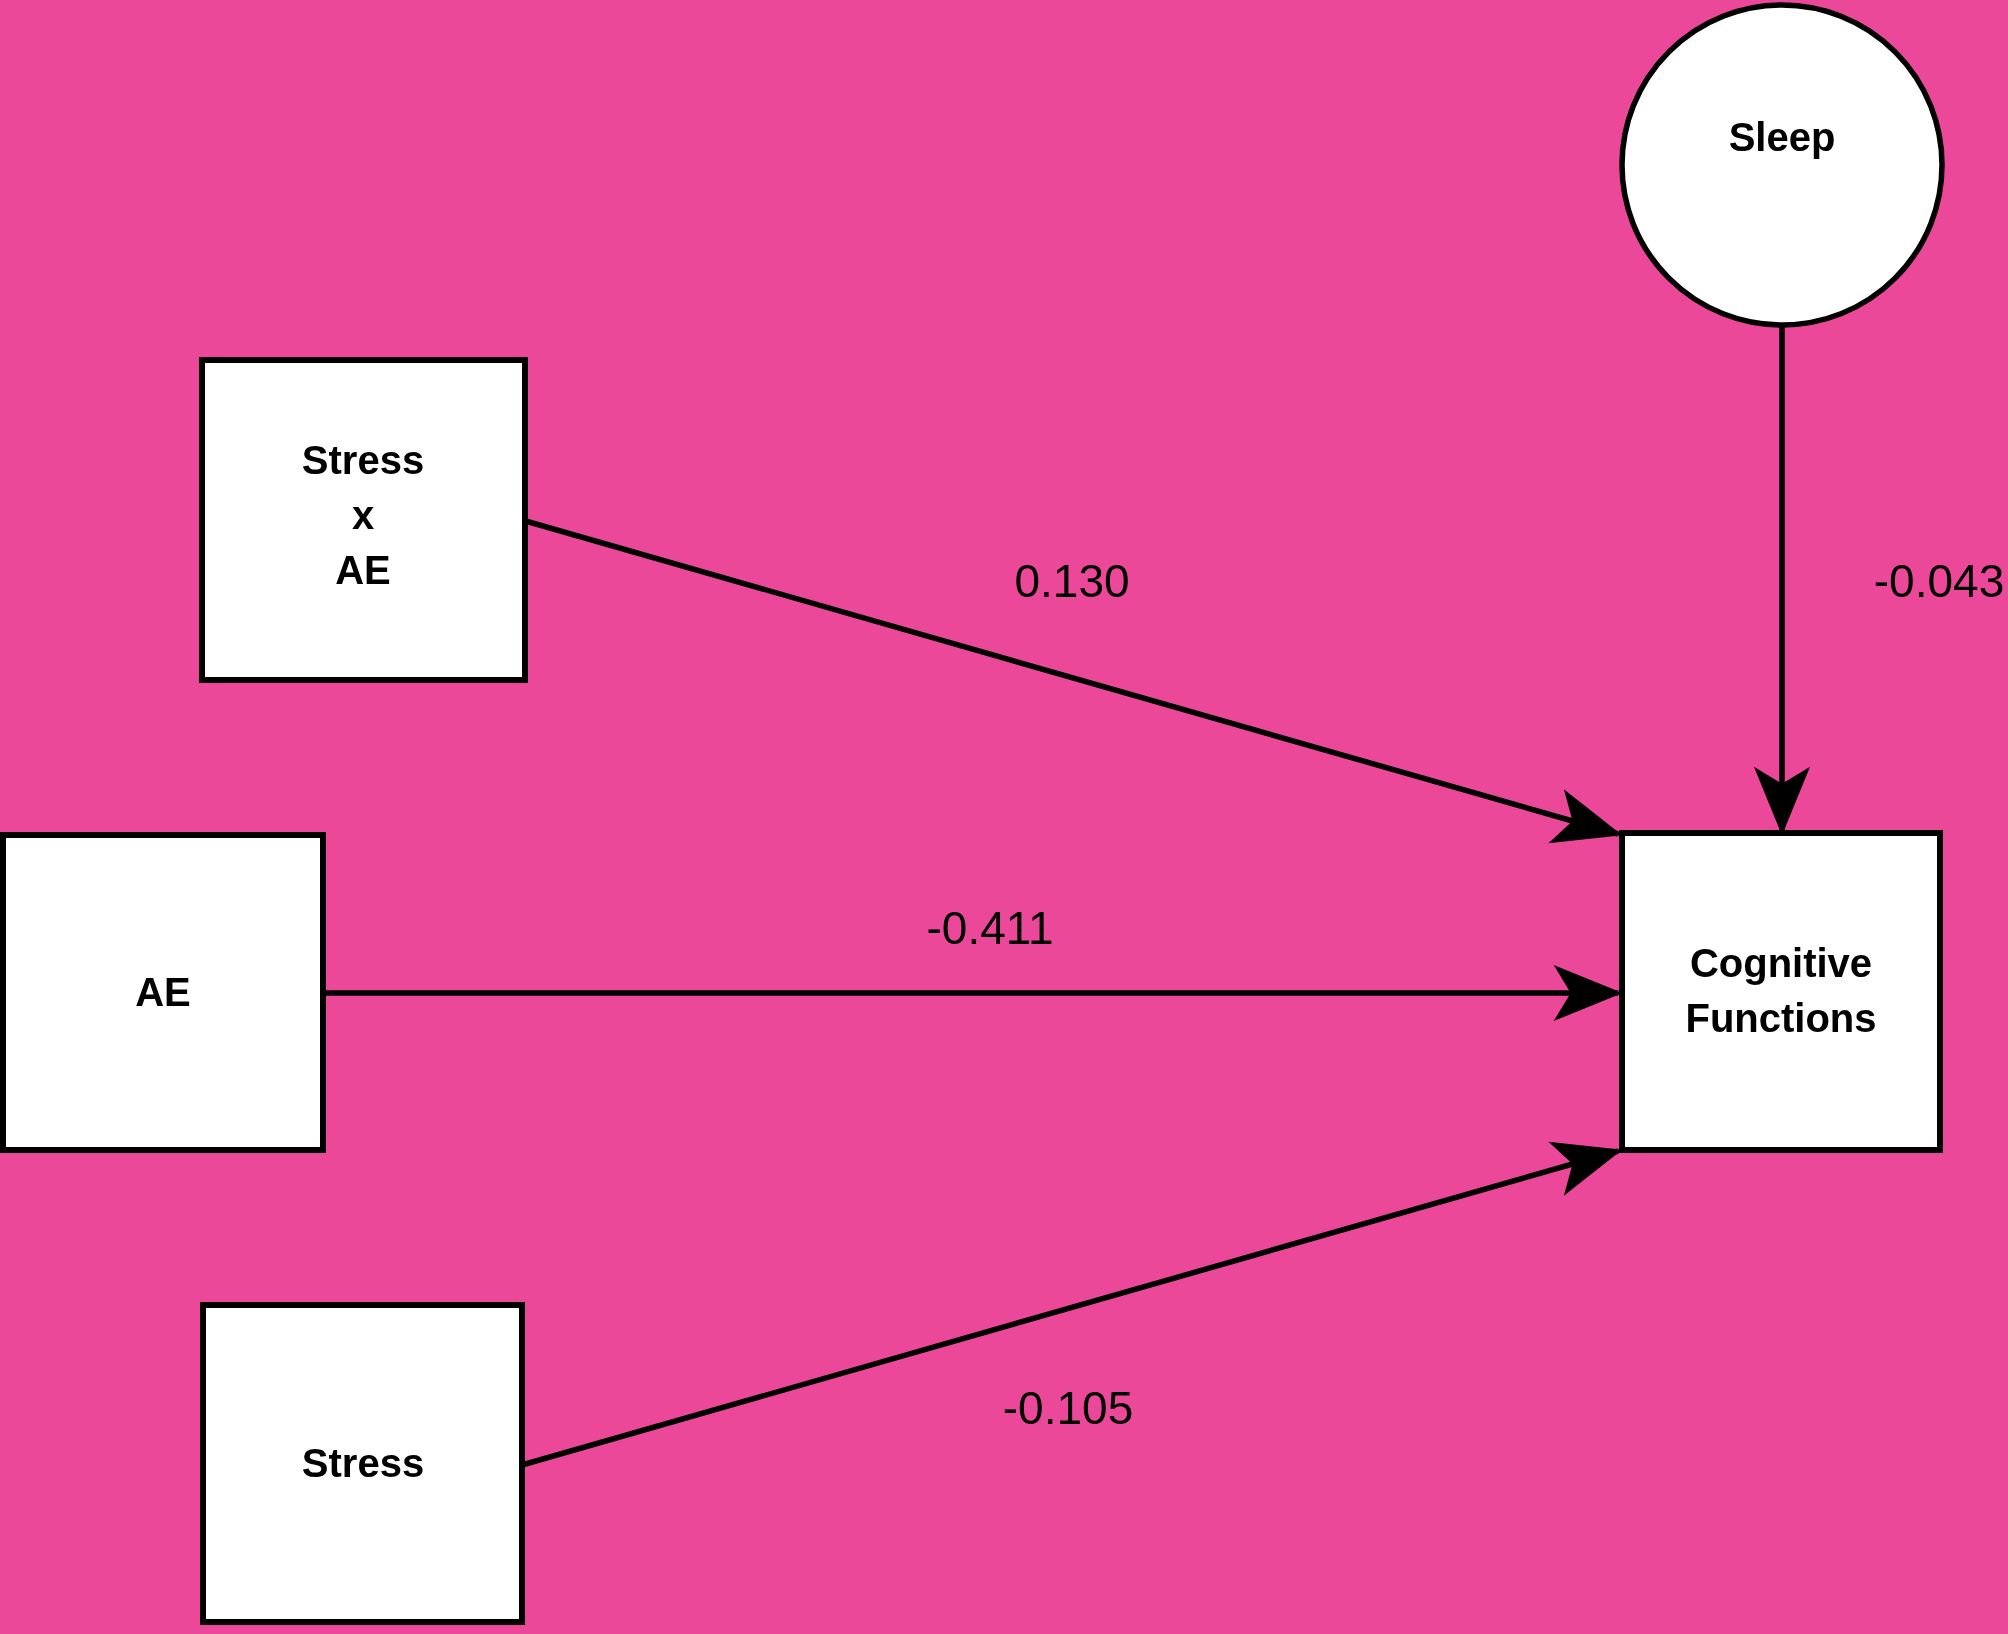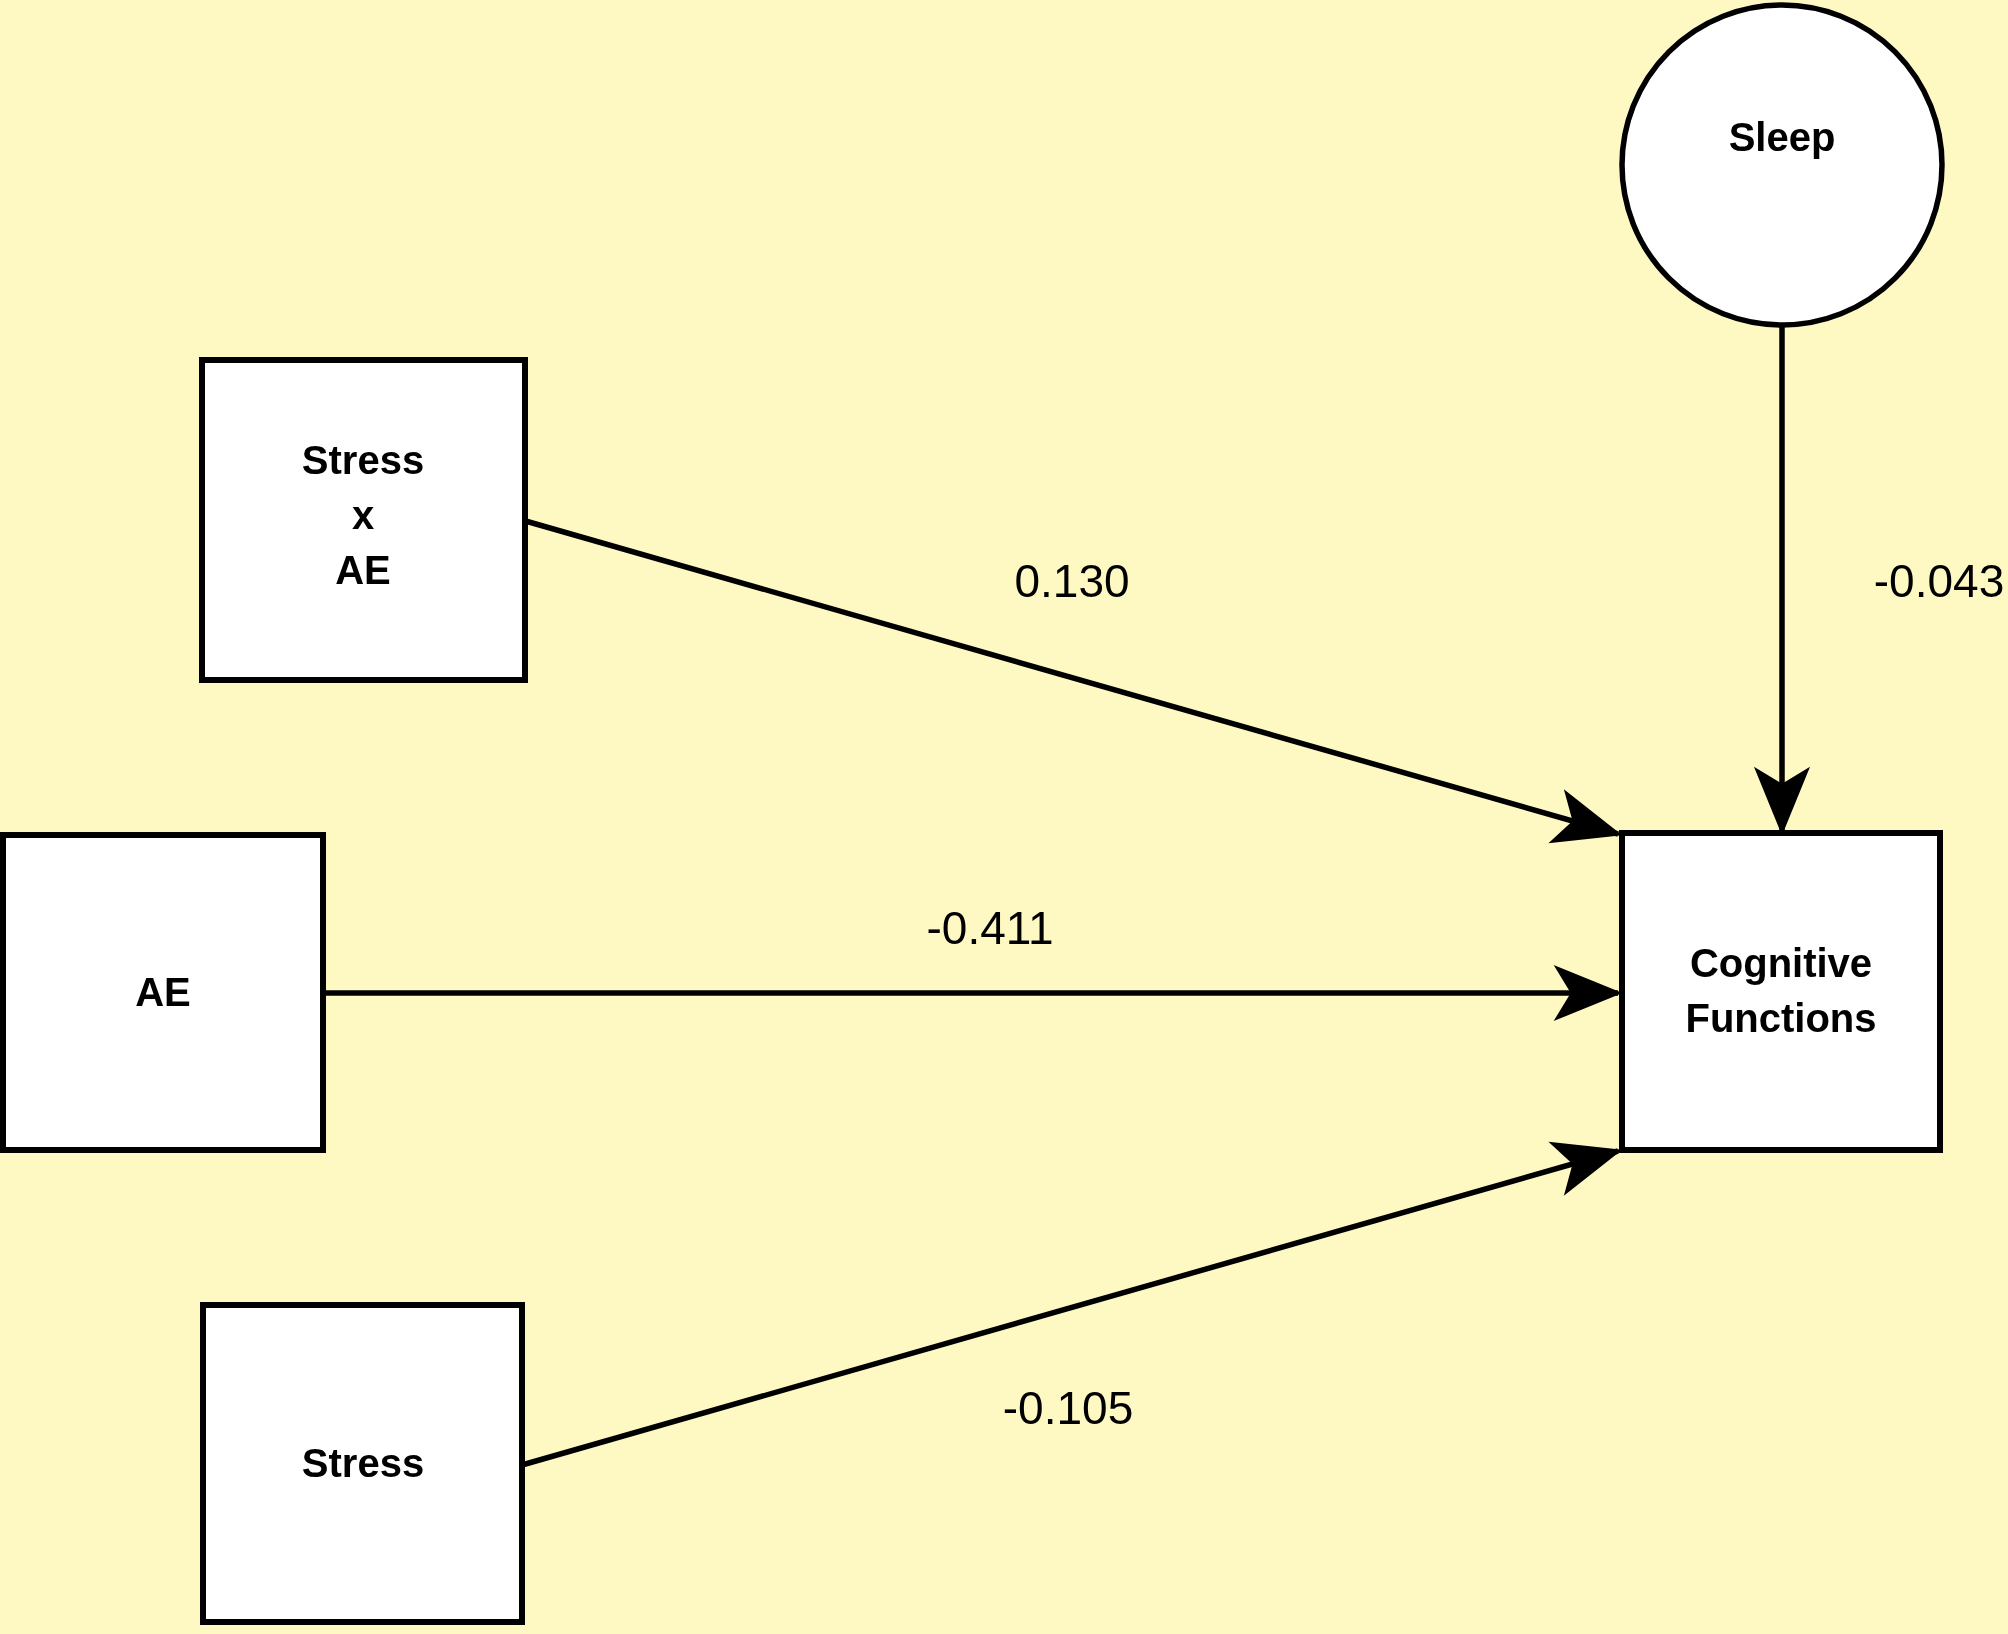--- a/index.html
+++ b/index.html
@@ -4,21 +4,21 @@
 <style>
   html, body {
     margin: 0;
     padding: 0;
     background: #ffffff;
   }
   #canvas {
     position: relative;
     width: 2008px;
     height: 1634px;
-    background: #fef9c3;
+    background: #ec4899;
     overflow: hidden;
     font-family: "Liberation Sans", sans-serif;
     text-align: right;
   }
   #diagram-svg {
     position: absolute;
     top: 0;
     left: 0;
     width: 2008px;
     height: 1634px;

